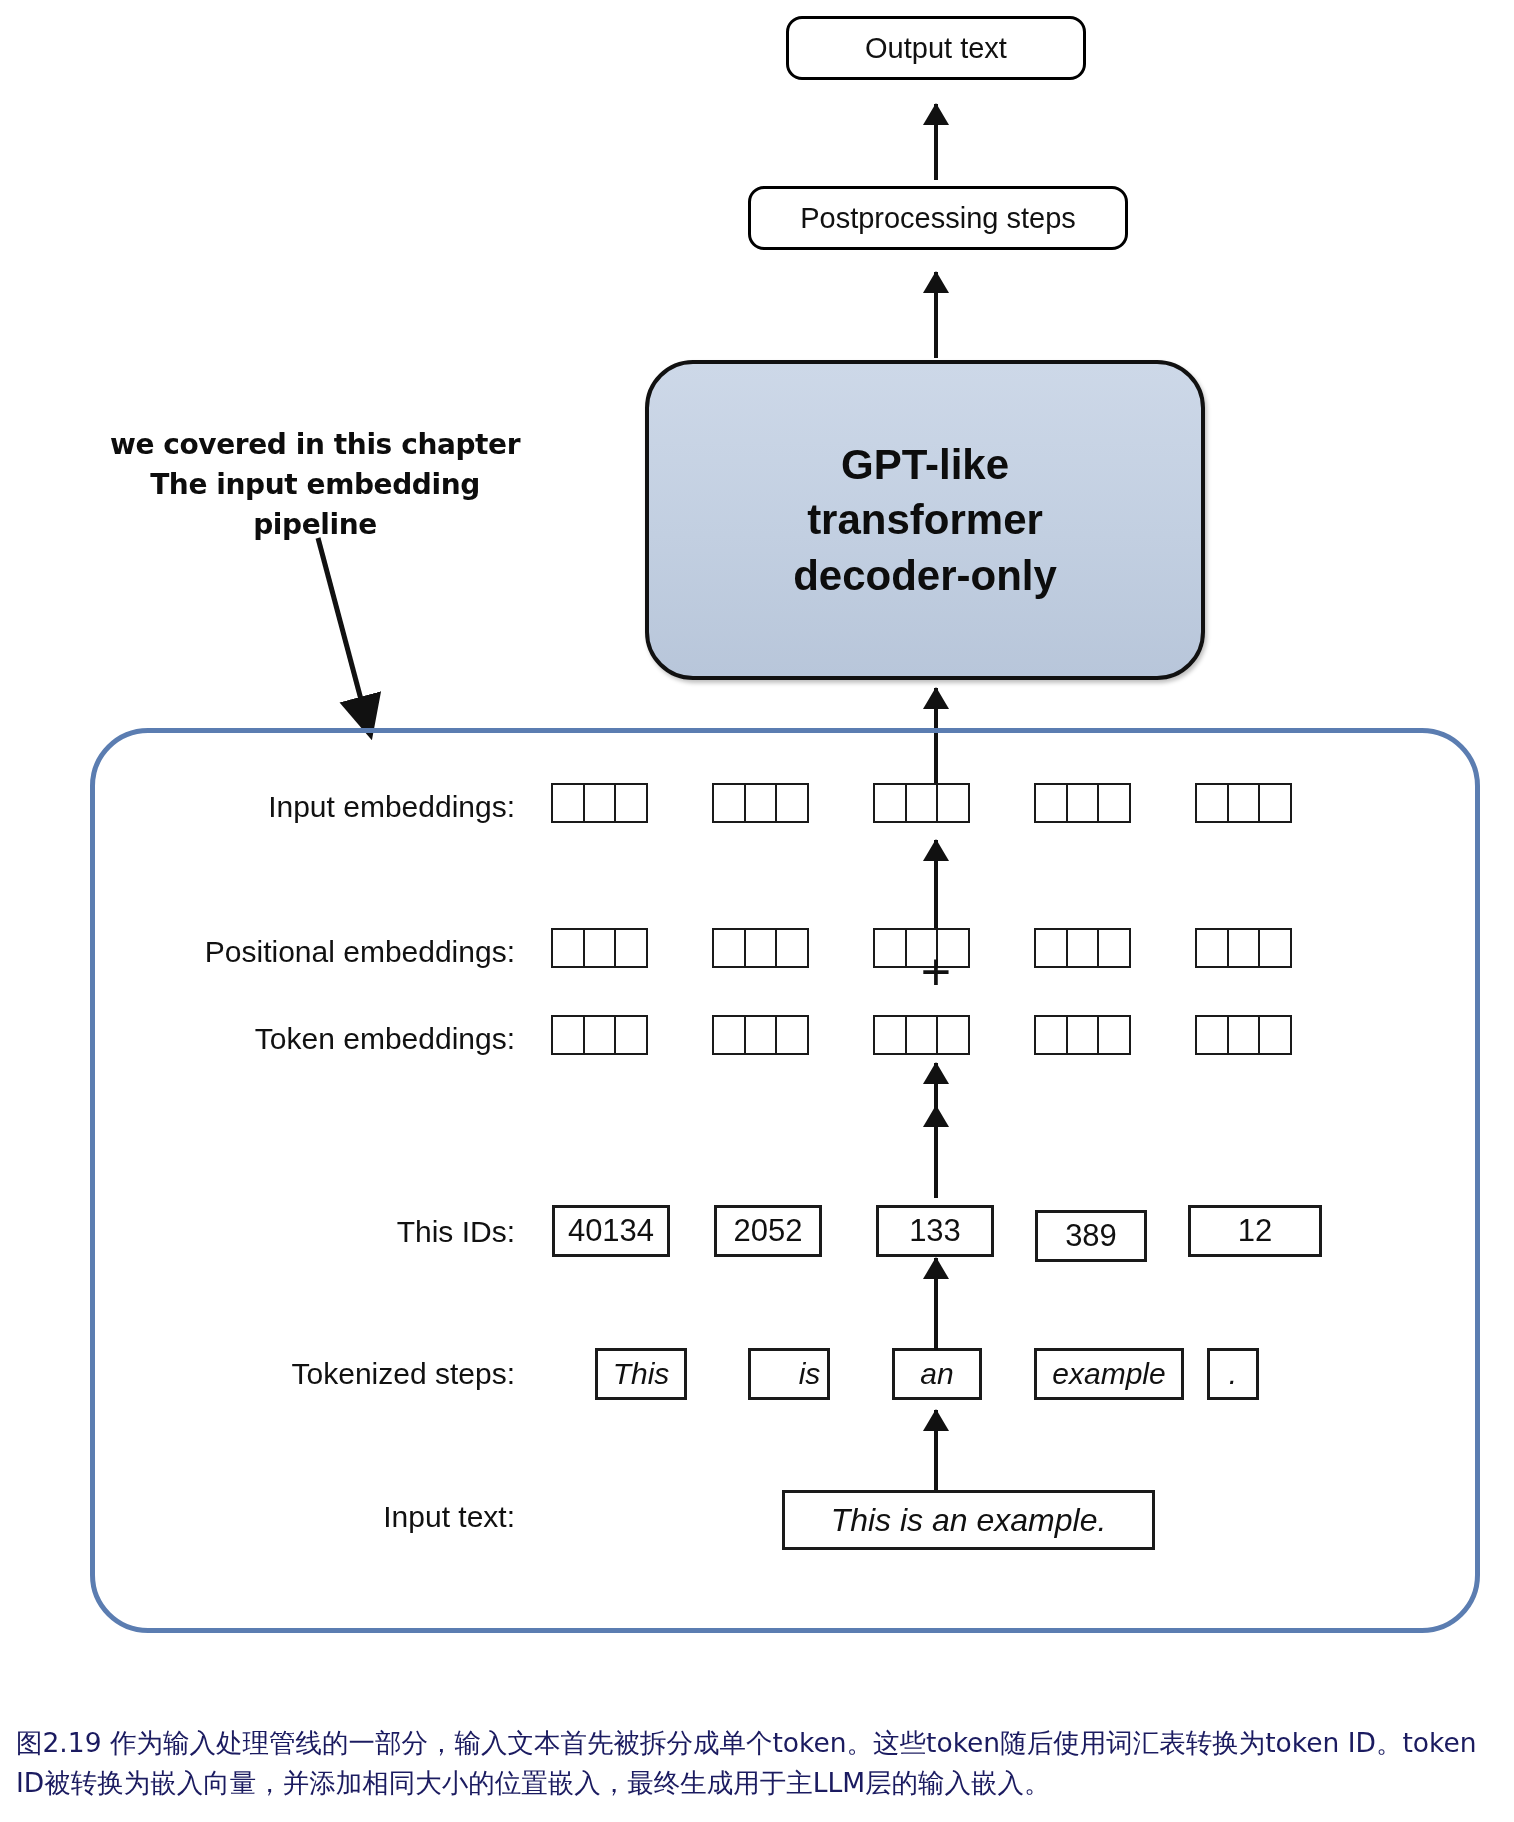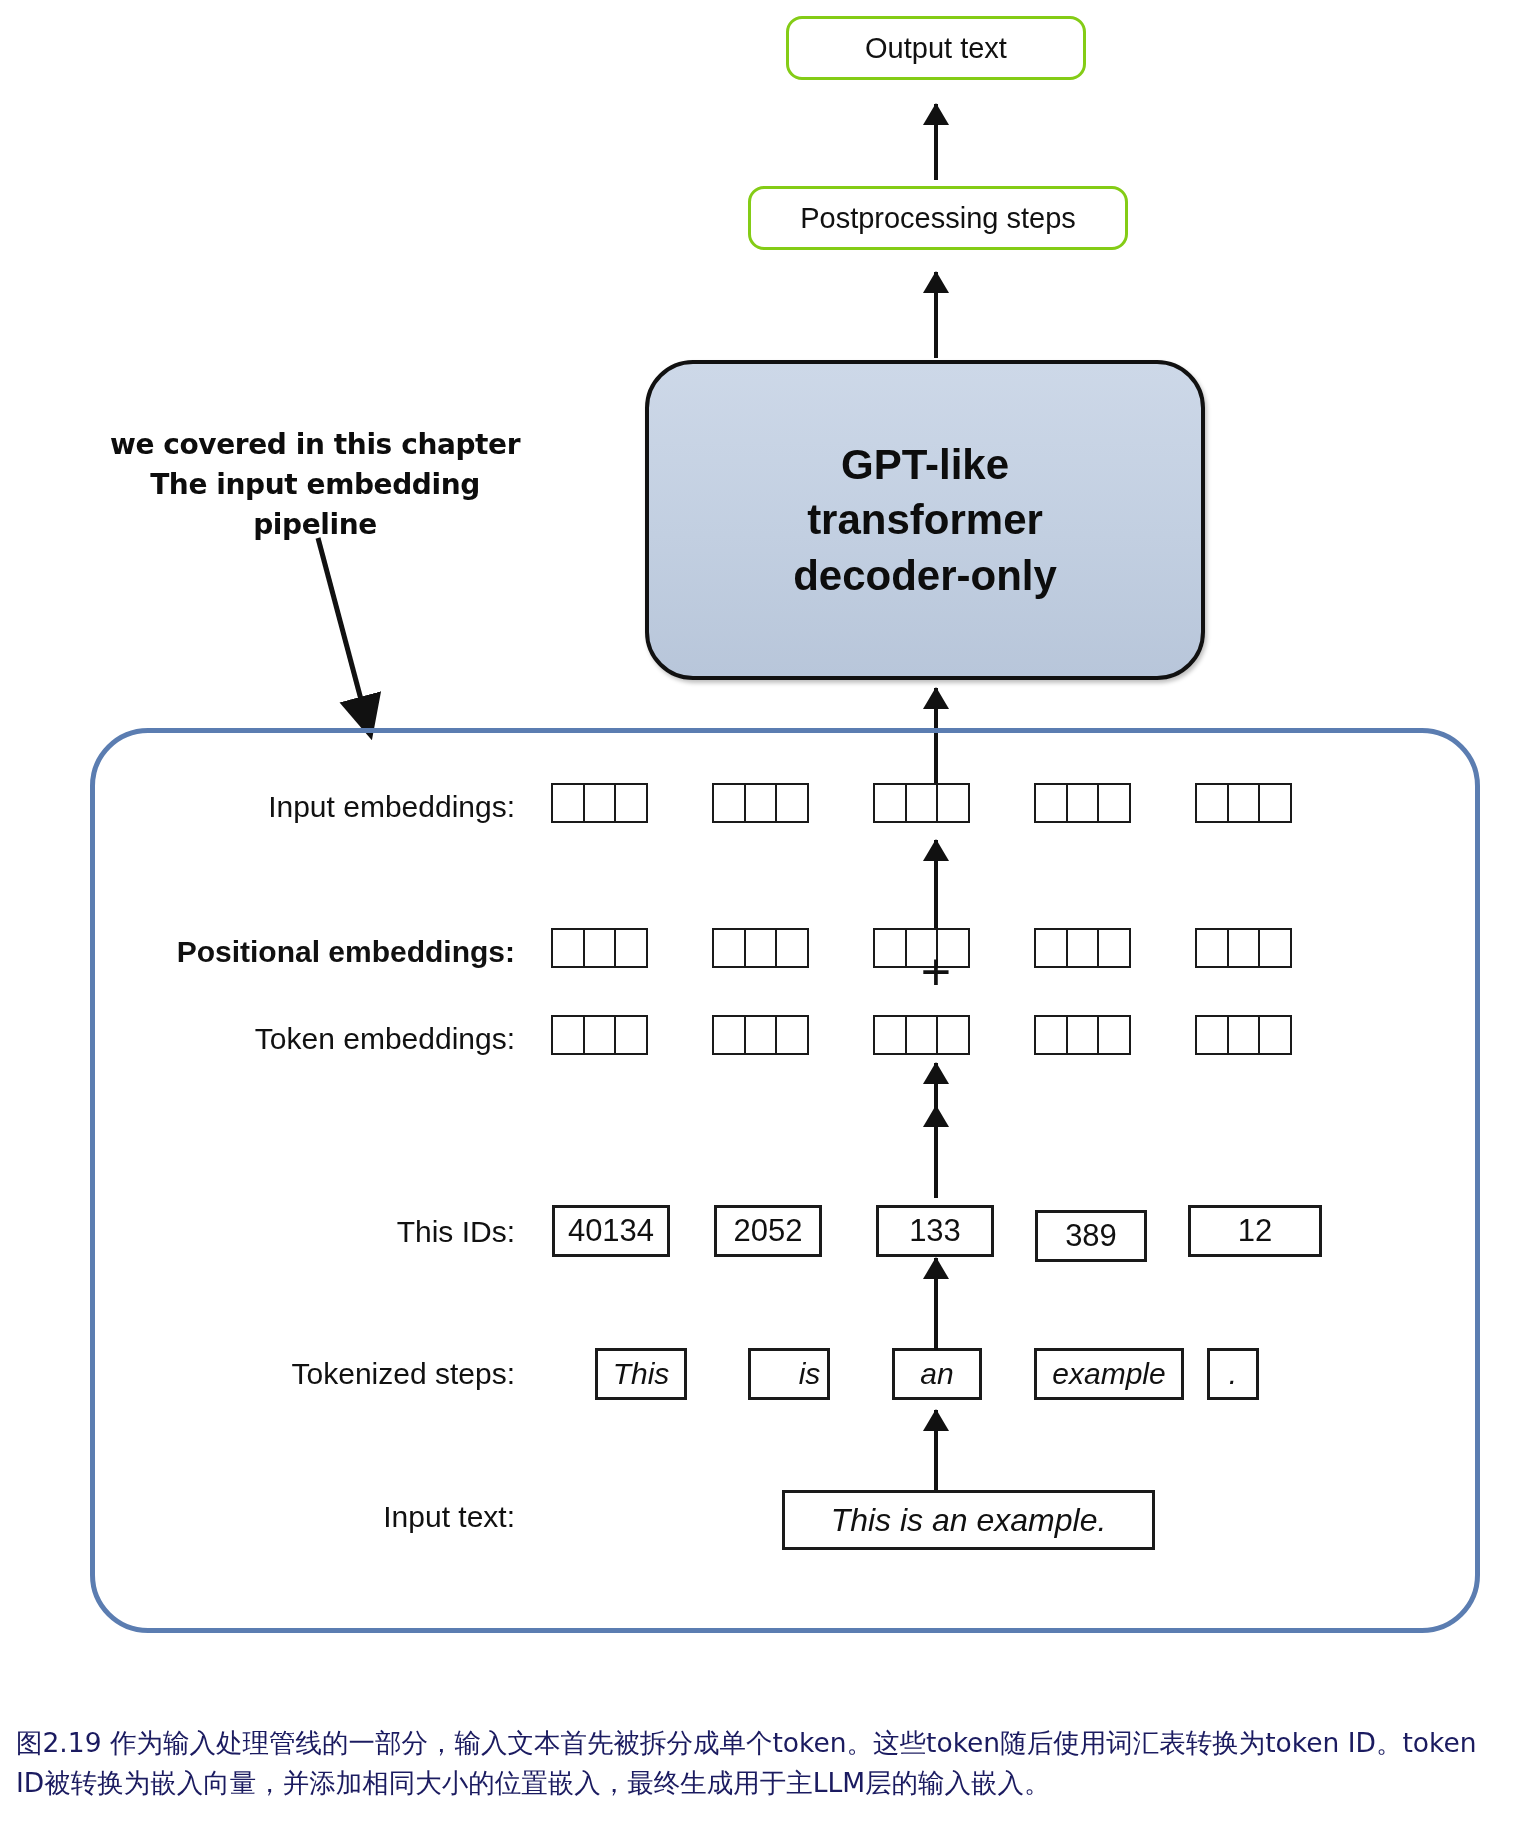--- a/index.html
+++ b/index.html
@@ -18,21 +18,21 @@
 
   .stage {
     position: absolute;
     inset: 0;
   }
 
   
   .pill {
     position: absolute;
     box-sizing: border-box;
-    border: 3px solid #84cc16;
+    border: 3px solid #000000;
     border-radius: 16px;
     background: #ffffff;
     display: flex;
     align-items: center;
     justify-content: center;
     font-size: 29px;
     color: #111111;
     white-space: nowrap;
   }
 
@@ -260,21 +260,21 @@
     <div class="vec-cell"></div>
       <div class="vec-cell"></div>
       <div class="vec-cell"></div>
   </div>
 
   <div class="arrow" style="left:936px; top:840px; height:88px;">
     <div class="shaft" style="height:88px;"></div>
     <div class="head"></div>
   </div>
 
-  <div class="row-label" style="left:115px; top:935px; width:400px;font-weight:bold;">Positional embeddings:</div>
+  <div class="row-label" style="left:115px; top:935px; width:400px;">Positional embeddings:</div>
 
   <div class="vec-group" style="left:551px; top:928px;">
     <div class="vec-cell"></div>
       <div class="vec-cell"></div>
       <div class="vec-cell"></div>
   </div>
   <div class="vec-group" style="left:712px; top:928px;">
     <div class="vec-cell"></div>
       <div class="vec-cell"></div>
       <div class="vec-cell"></div>

